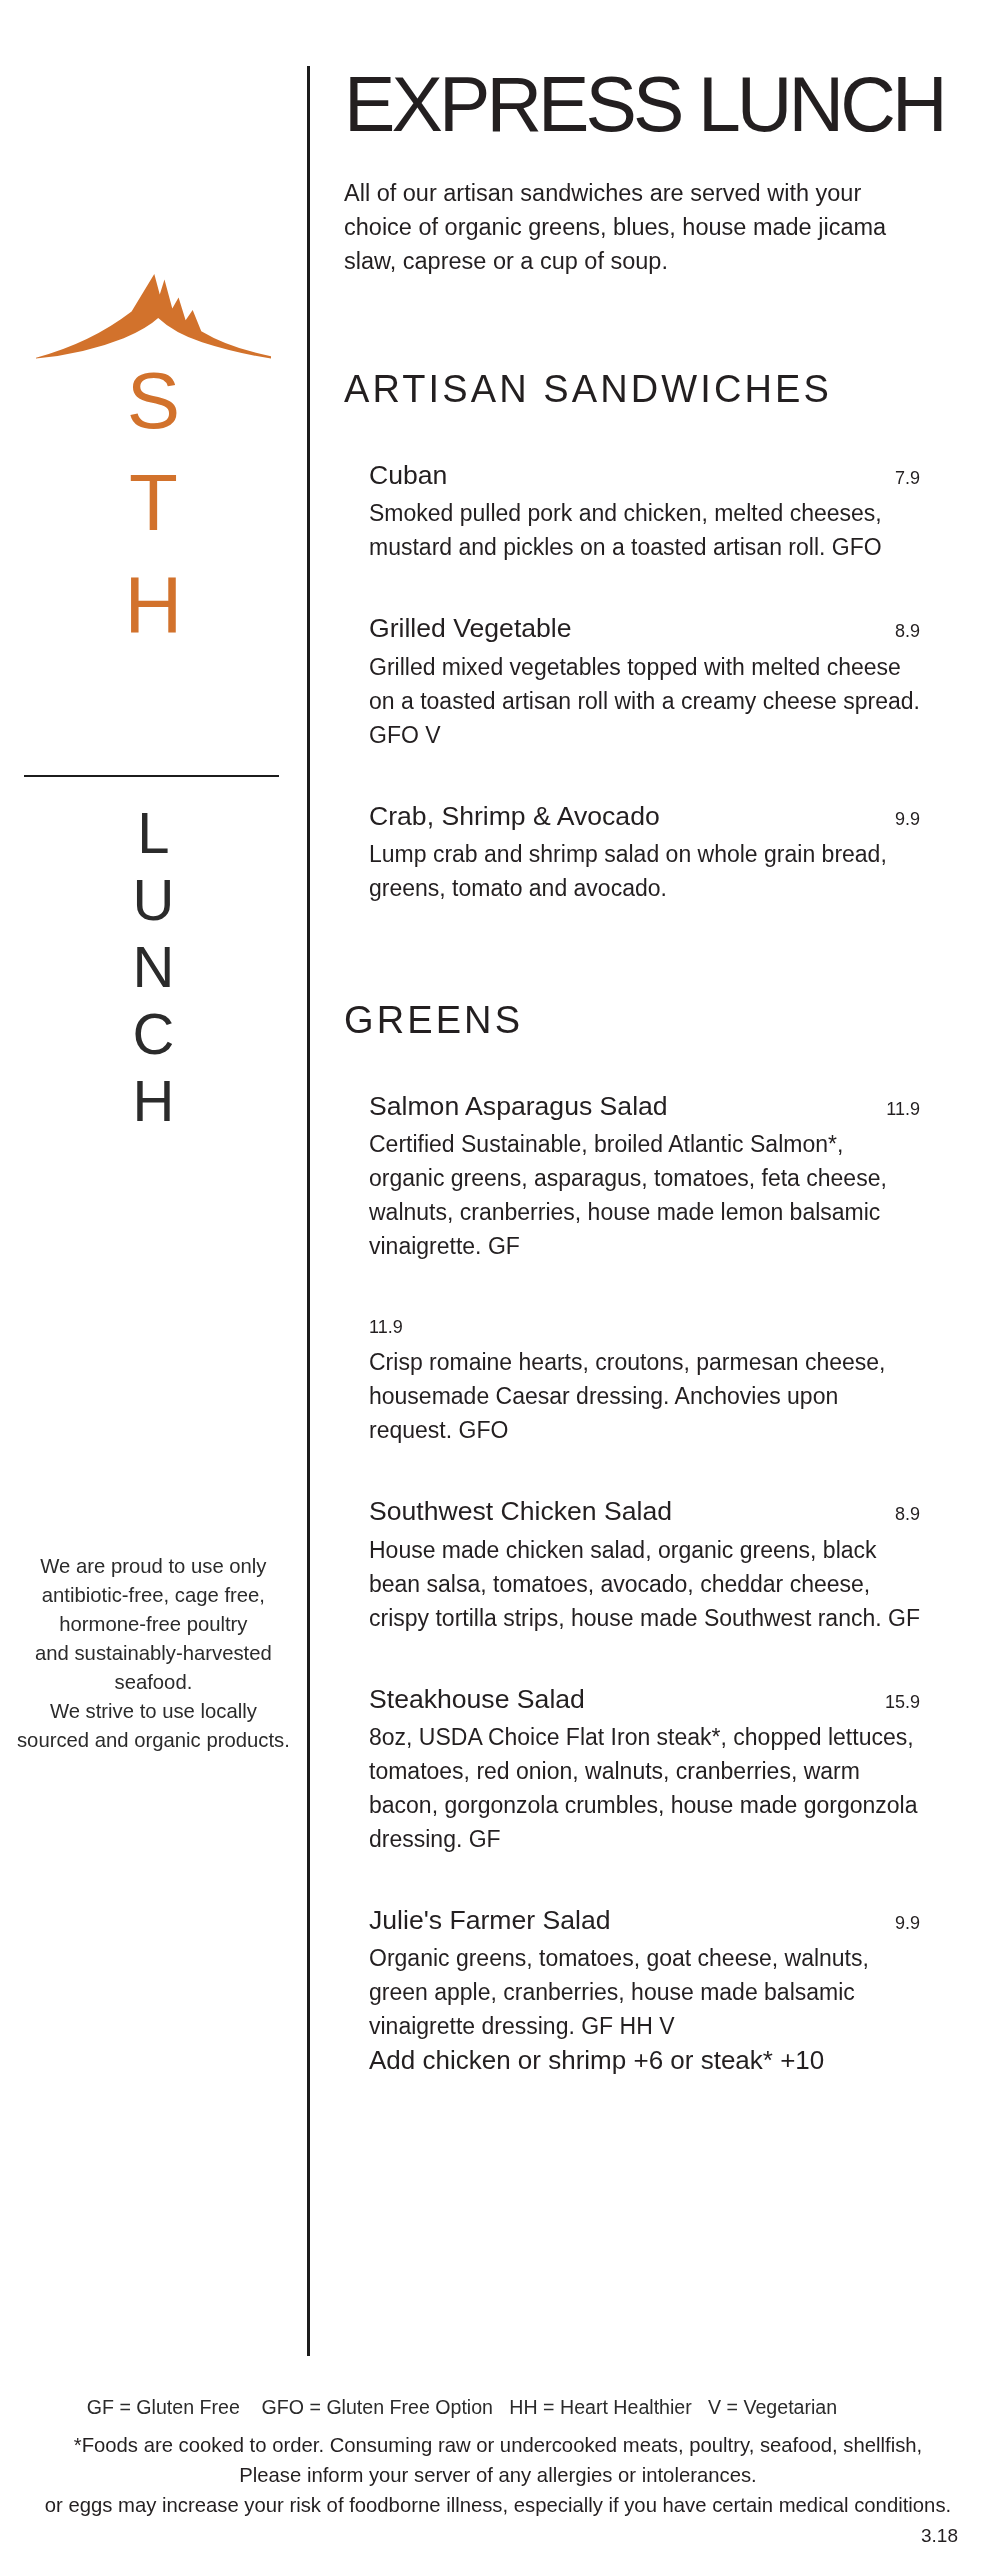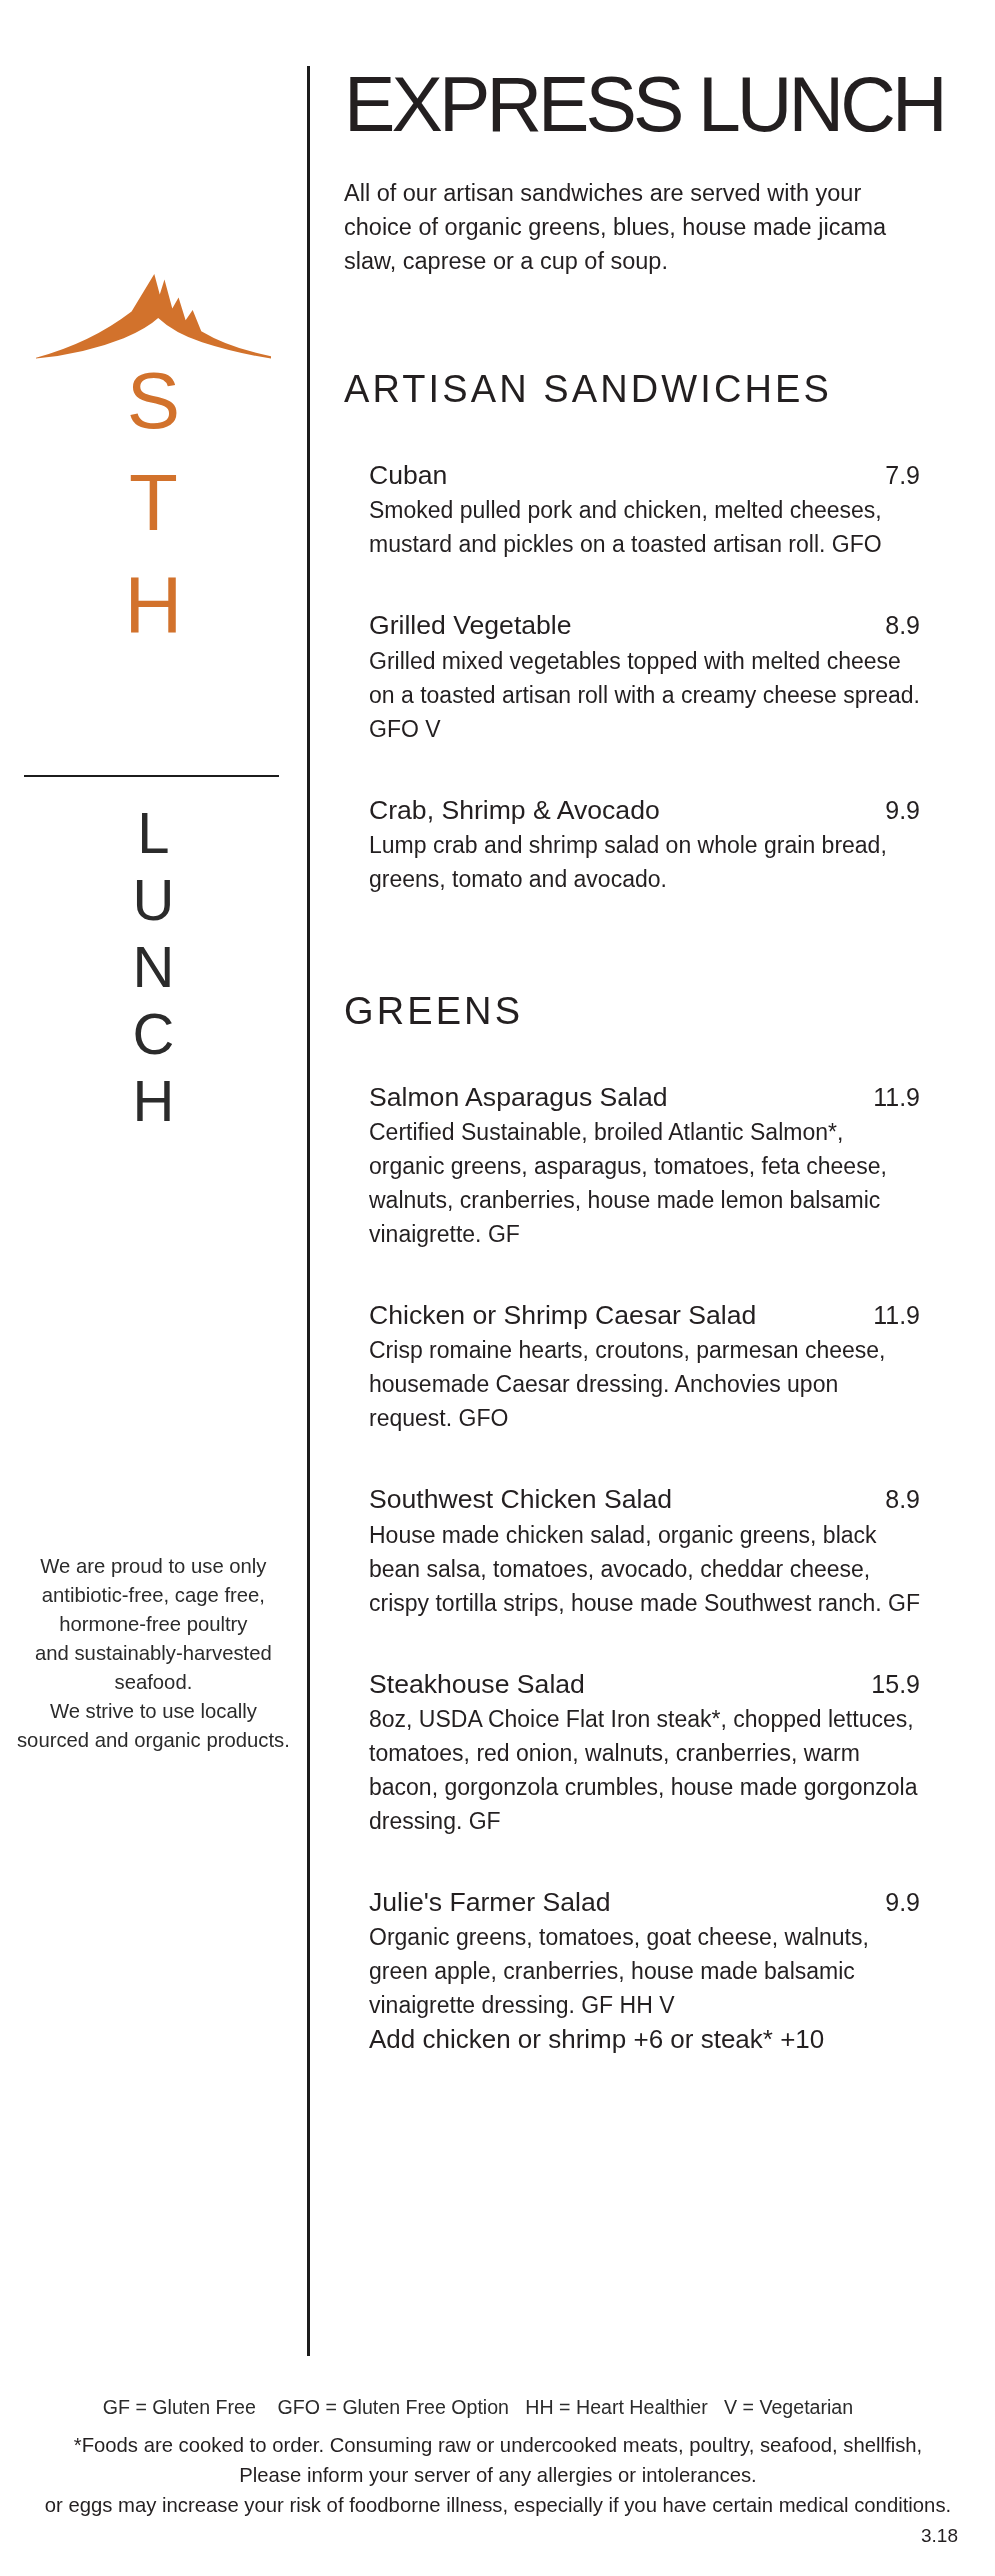--- a/index.html
+++ b/index.html
@@ -39,28 +39,28 @@
   }
   .menu-sections{position:absolute;left:0;top:368px;width:634px;}
   .menu-section + .menu-section{margin-top:94px;}
   .section-header{
     font-size:38px;line-height:43px;letter-spacing:3.1px;font-weight:500;color:#231f20;
   }
   .menu-item{margin-top:49px;width:551px;margin-left:25px;}
   .menu-item:first-of-type{margin-top:31px;}
   .item-row{display:flex;justify-content:space-between;align-items:baseline;width:551px;}
   .item-name{font-size:26.6px;line-height:31px;font-weight:400;color:#231f20;}
-  .item-price{font-size:25px;line-height:31px;font-weight:400;color:#231f20;}
+  .item-price{font-size:18px;line-height:31px;font-weight:400;color:#231f20;}
   .item-desc{font-size:23px;line-height:34px;color:#231f20;width:555px;margin-top:2.3px;}
   .item-extra{font-size:26px;line-height:34px;color:#231f20;width:555px;}
 
   
   .footer-legend{
     position:absolute;left:0;top:2394px;width:924px;text-align:center;
-    font-size:19.6px;line-height:26.6px;color:#2b2b2b;white-space:pre-wrap;margin-left:16px;
+    font-size:19.6px;line-height:26.6px;color:#2b2b2b;white-space:pre-wrap;
   }
   .footer-disclaimer{
     position:absolute;left:0;top:2430px;width:996px;text-align:center;
     font-size:20.3px;line-height:30px;color:#231f20;
   }
   .footer-version{
     position:absolute;right:38px;top:2525px;font-size:19px;color:#231f20;
   }
 </style>
 </head>
@@ -129,21 +129,20 @@
         <div class="section-header">GREENS</div>
         <div class="menu-item">
           <div class="item-row">
             <span class="item-name">Salmon Asparagus Salad</span>
             <span class="item-price">11.9</span>
           </div>
           <div class="item-desc">Certified Sustainable, broiled Atlantic Salmon*, organic greens, asparagus, tomatoes, feta cheese, walnuts, cranberries, house made lemon balsamic vinaigrette. GF</div>
         </div>
         <div class="menu-item">
           <div class="item-row">
-            <span class="item-name">Chicken or Shrimp Caesar Salad</span>
             <span class="item-price">11.9</span>
           </div>
           <div class="item-desc">Crisp romaine hearts, croutons, parmesan cheese, housemade Caesar dressing. Anchovies upon request. GFO</div>
         </div>
         <div class="menu-item">
           <div class="item-row">
             <span class="item-name">Southwest Chicken Salad</span>
             <span class="item-price">8.9</span>
           </div>
           <div class="item-desc">House made chicken salad, organic greens, black bean salsa, tomatoes, avocado, cheddar cheese, crispy tortilla strips, house made Southwest ranch. GF</div>

